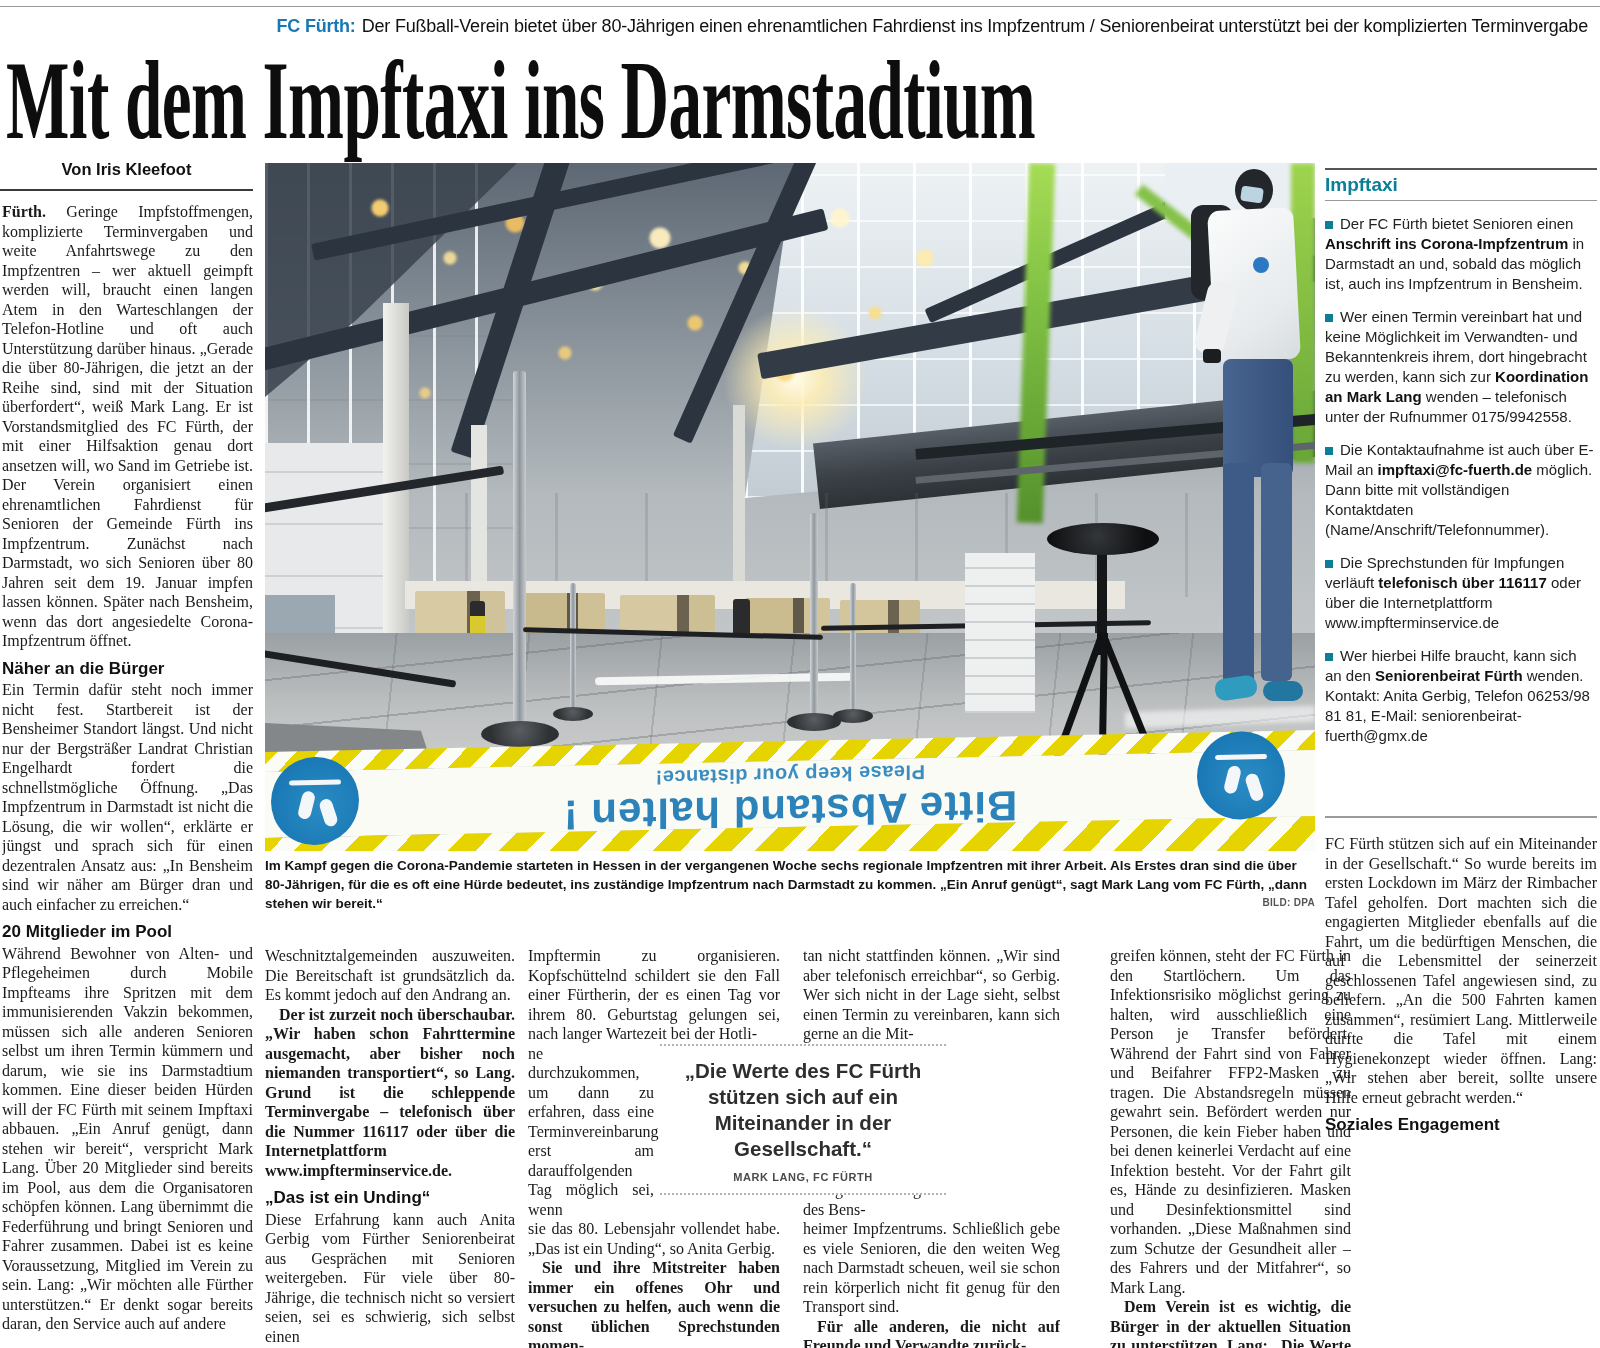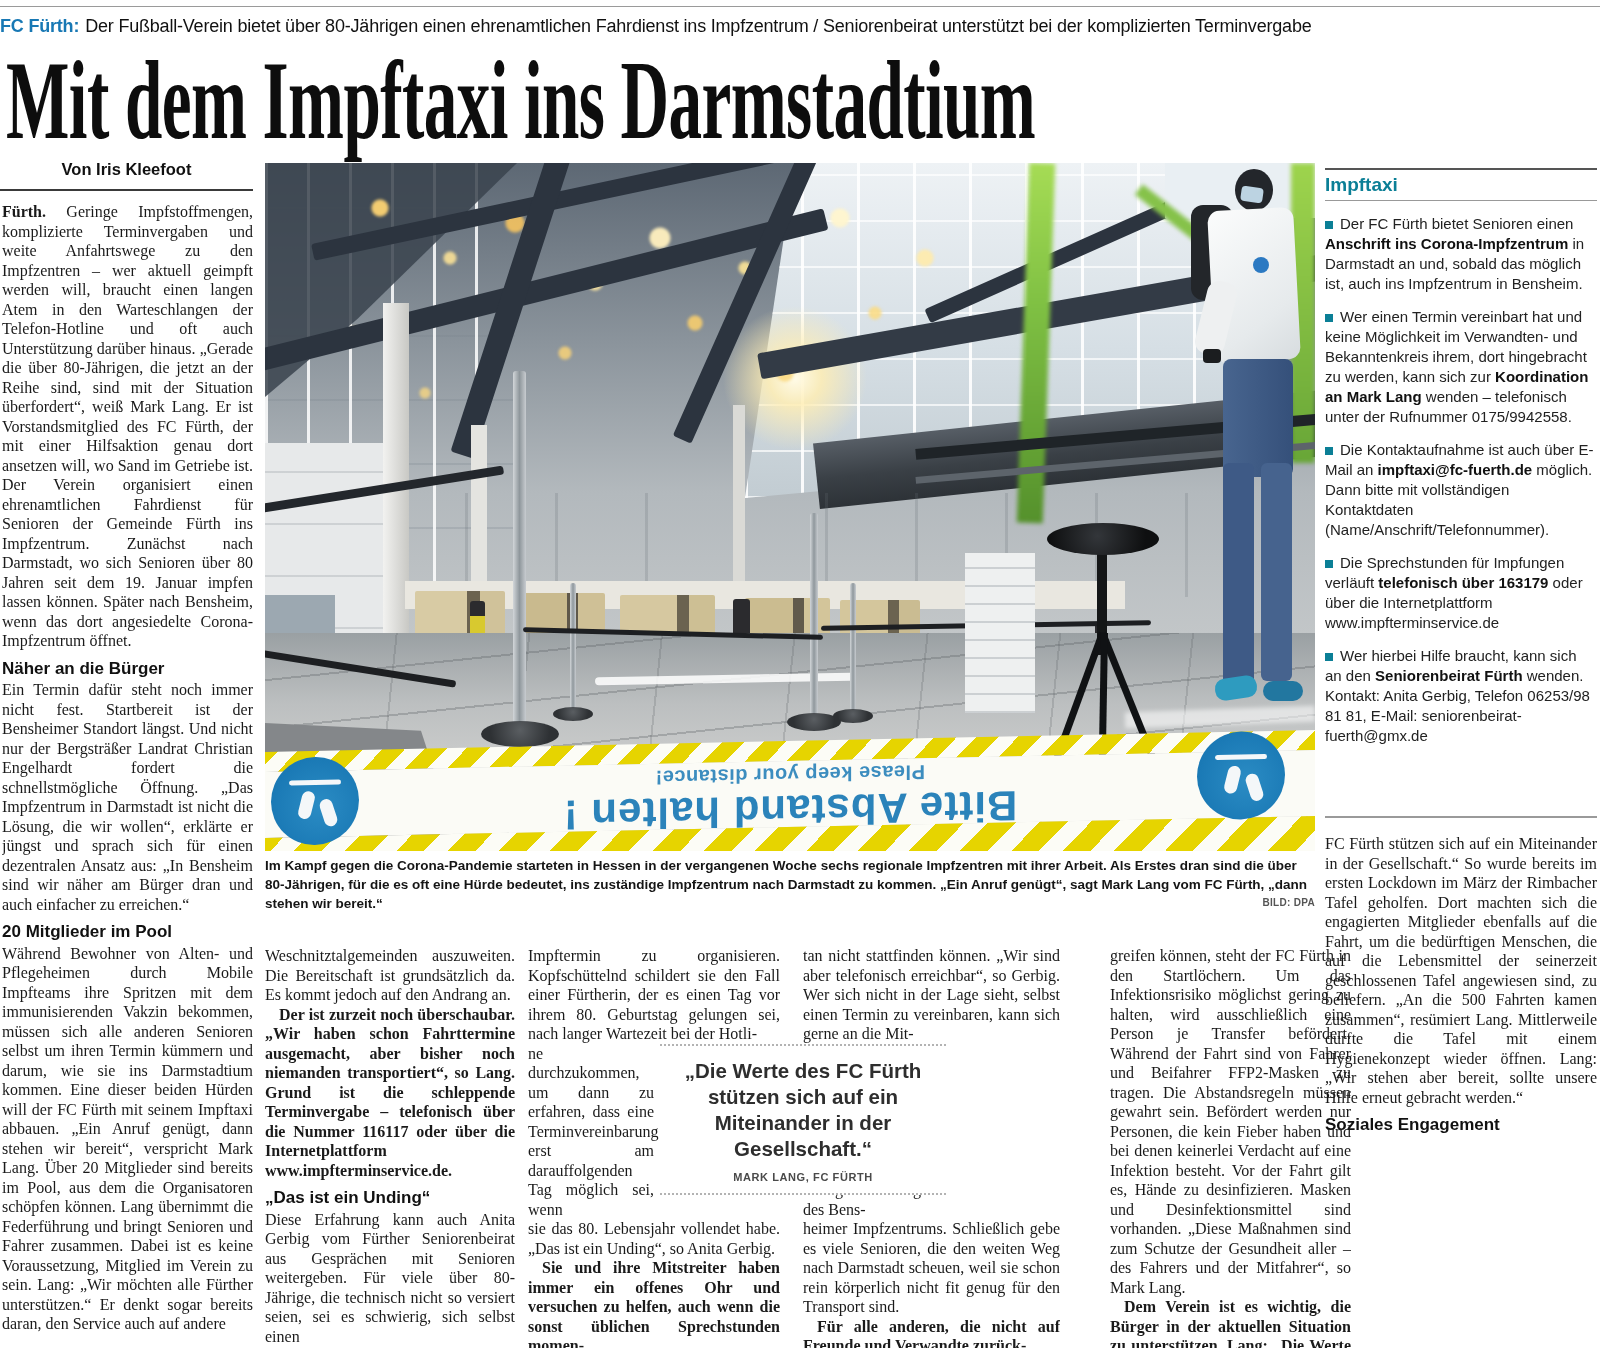--- a/index.html
+++ b/index.html
@@ -1,21 +1,21 @@
 <!DOCTYPE html>
 <html lang="de" style="--kicker-blue: #1878b4; --accent-teal: #0b7f96; --headline-black: #0d0d0d; --body-text: #1a1a1a; --sticker-blue: #1a79b5; --sticker-yellow: #e6d400; --photo-green: #7fc043;"><head>
 <meta charset="utf-8">
 <style>
   html,body{margin:0;padding:0;background:#fff;}
   .page{position:relative;width:1600px;height:1348px;background:#fff;overflow:hidden;
         font-family:"Liberation Serif",serif;color:var(--body-text,#1a1a1a);}
   
   .topline{position:absolute;left:0;top:6px;width:1600px;border-top:1px solid #9a9a9a;}
-  .kicker{position:absolute;left:0;top:16px;width:1580px;font-family:"Liberation Sans",sans-serif;
-          font-size:18px;letter-spacing:-0.2px;color:#111;}
+  .kicker{position:absolute;left:8px;top:16px;width:1580px;font-family:"Liberation Sans",sans-serif;
+          font-size:18px;letter-spacing:-0.2px;color:#111;text-align:right;}
   .kicker-label{color:var(--kicker-blue,#1878b4);font-weight:bold;margin-right:6px;}
   .headline{position:absolute;left:6px;top:44px;margin:0;font-family:"Liberation Serif",serif;
             font-weight:bold;color:var(--headline-black,#0d0d0d);font-size:112px;line-height:1;
             white-space:nowrap;transform:scaleX(.60);transform-origin:0 0;letter-spacing:-1px;}
   .byline{position:absolute;left:0;top:160px;width:253px;text-align:center;
           font-family:"Liberation Sans",sans-serif;font-weight:bold;font-size:16.5px;
           padding-bottom:10px;border-bottom:2px solid #3a3a3a;color:#111;}
   
   .col{position:absolute;font-size:16px;line-height:19.5px;text-align:justify;overflow:hidden;hyphens:auto;}
   .leftcol{left:2px;top:202px;width:251px;height:1146px;}
@@ -330,21 +330,21 @@
     <div class="infobox-item">
       <span class="sq"></span><span>Der FC Fürth bietet Senioren einen </span><b>Anschrift ins Corona-Impfzentrum</b><span> in Darmstadt an und, sobald das möglich ist, auch ins Impfzentrum in Bensheim.</span>
     </div>
     <div class="infobox-item">
       <span class="sq"></span><span>Wer einen Termin vereinbart hat und keine Möglichkeit im Verwandten- und Bekanntenkreis ihrem, dort hingebracht zu werden, kann sich zur </span><b>Koordination an Mark Lang</b><span> wenden – telefonisch unter der Rufnummer 0175/9942558.</span>
     </div>
     <div class="infobox-item">
       <span class="sq"></span><span>Die Kontaktaufnahme ist auch über E-Mail an </span><b>impftaxi@fc-fuerth.de</b><span> möglich. Dann bitte mit vollständigen Kontaktdaten (Name/Anschrift/Telefonnummer).</span>
     </div>
     <div class="infobox-item">
-      <span class="sq"></span><span>Die Sprechstunden für Impfungen verläuft </span><b>telefonisch über 163179</b><span> oder über die Internetplattform www.impfterminservice.de</span>
+      <span class="sq"></span><span>Die Sprechstunden für Impfungen verläuft </span><b>telefonisch über 116117</b><span> oder über die Internetplattform www.impfterminservice.de</span>
     </div>
     <div class="infobox-item">
       <span class="sq"></span><span>Wer hierbei Hilfe braucht, kann sich an den </span><b>Seniorenbeirat Fürth</b><span> wenden. Kontakt: Anita Gerbig, Telefon 06253/98 81 81, E-Mail: seniorenbeirat-fuerth@gmx.de</span>
     </div>
   </aside>
 
   <div class="col rightcol">
     <p>FC Fürth stützen sich auf ein Miteinander in der Gesellschaft.“ So wurde bereits im ersten Lockdown im März der Rimbacher Tafel geholfen. Dort machten sich die engagierten Mitglieder ebenfalls auf die Fahrt, um die bedürftigen Menschen, die auf die Lebensmittel der seinerzeit geschlossenen Tafel angewiesen sind, zu beliefern. „An die 500 Fahrten kamen zusammen“, resümiert Lang. Mittlerweile durfte die Tafel mit einem Hygienekonzept wieder öffnen. Lang: „Wir stehen aber bereit, sollte unsere Hilfe erneut gebracht werden.“</p>
     <h3 class="subhead">Soziales Engagement</h3>
   </div>

